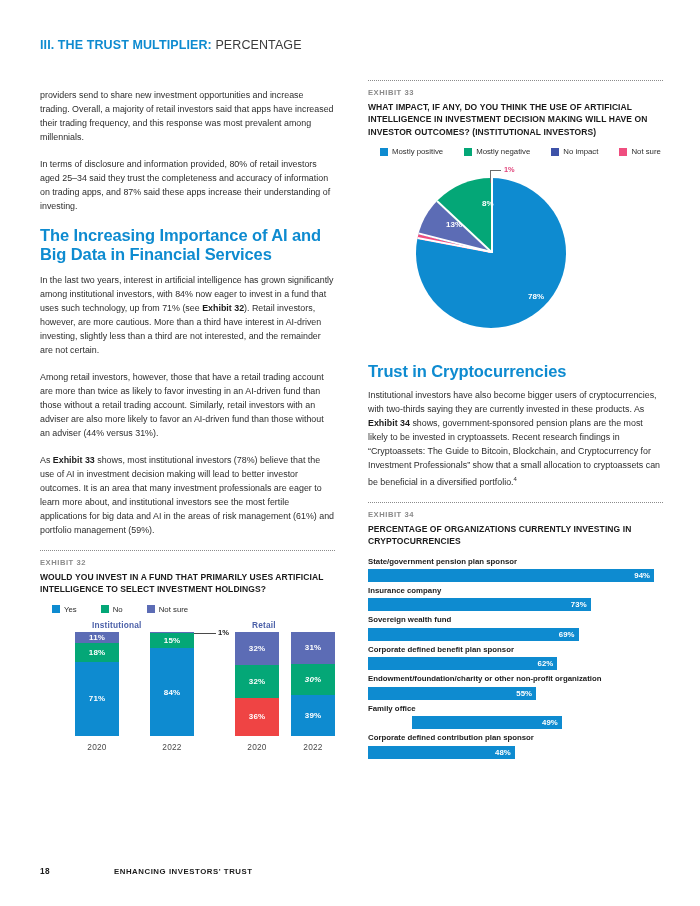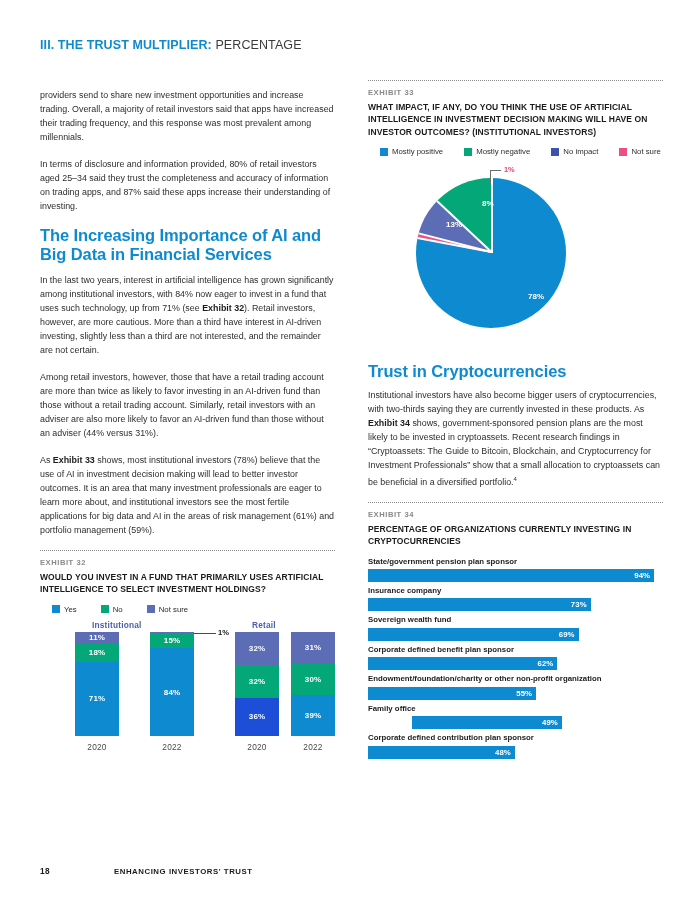--- a/index.html
+++ b/index.html
@@ -213,31 +213,31 @@
         <div class="callout-line" style="left:154px; top:13px;"></div>
         <div class="callout-txt" style="left:178px; top:8px;">1%</div>
 
         <div class="bar32" style="left:195px;">
           <div class="seg" style="background:#5c6cb5;height:33.3px;">
             <span>32%</span>
           </div>
           <div class="seg" style="background:#04a777;height:33.3px;">
             <span>32%</span>
           </div>
-          <div class="seg" style="background:#1d4ed8;height:37.4px;">
+          <div class="seg" style="background:#ef4444;height:37.4px;">
             <span>36%</span>
           </div>
         </div>
         <div class="yr" style="left:195px;">2020</div>
 
         <div class="bar32" style="left:251px;">
           <div class="seg" style="background:#5c6cb5;height:32.2px;">
             <span>31%</span>
           </div>
-          <div class="seg" style="background:#04a777;height:31.2px;">
+          <div class="seg" style="background:#04a777;height:31.2px;font-style:italic;">
             <span>30%</span>
           </div>
           <div class="seg" style="background:#0e8bd0;height:40.6px;">
             <span>39%</span>
           </div>
         </div>
         <div class="yr" style="left:251px;">2022</div>
 
       </div>
     </div>

